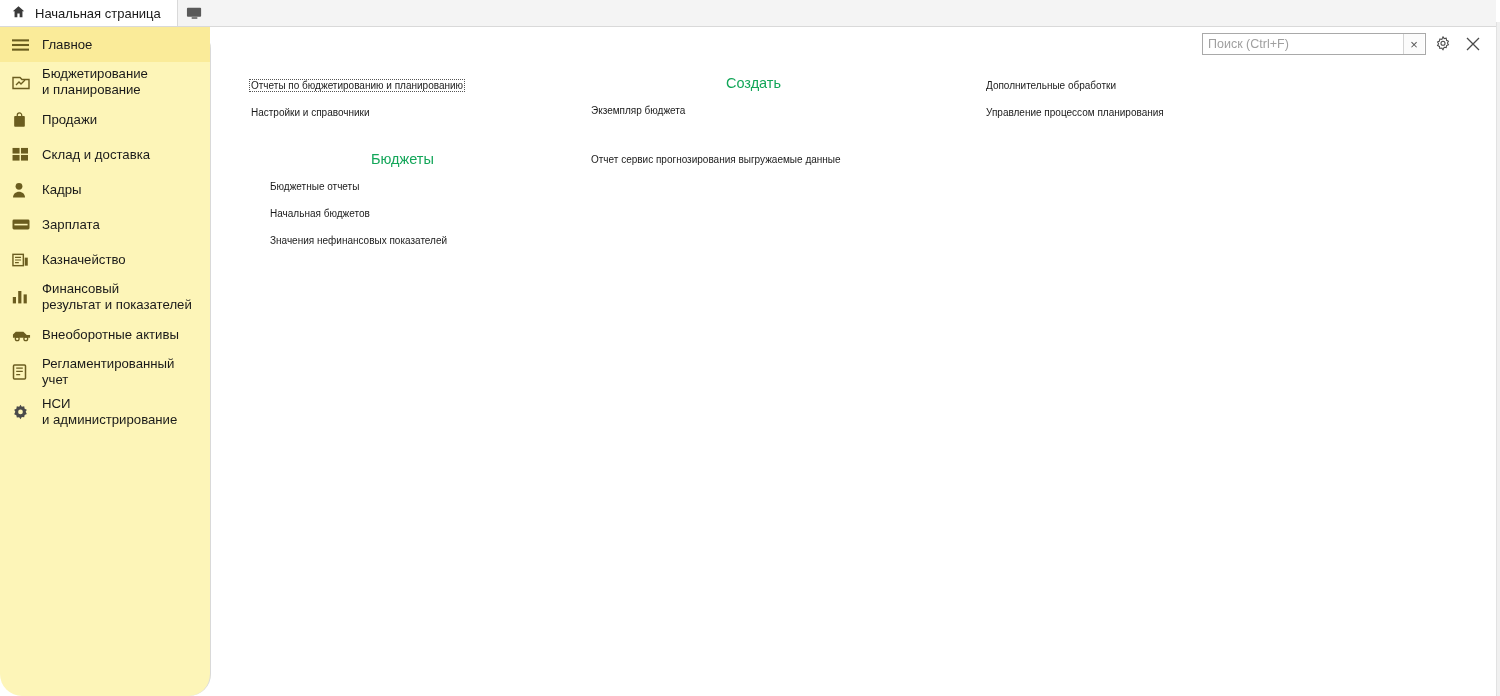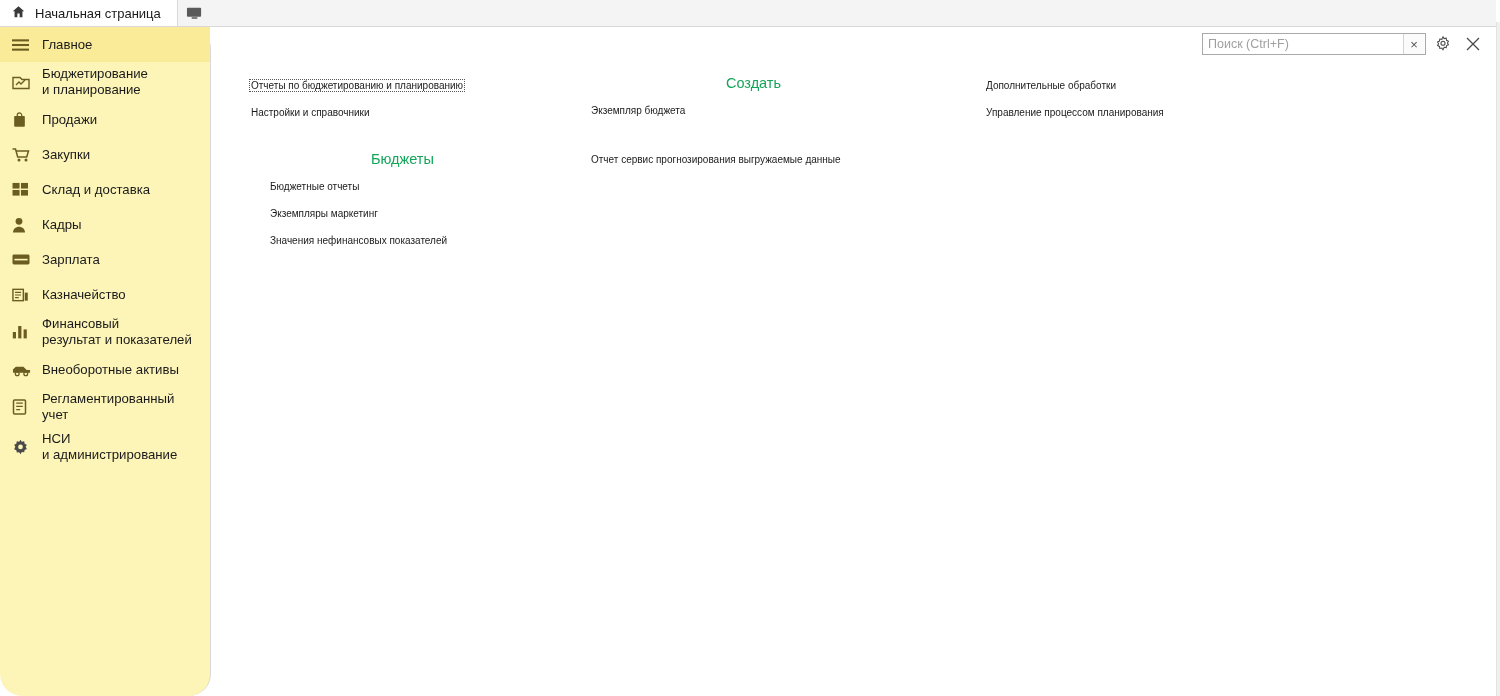--- a/index.html
+++ b/index.html
@@ -248,32 +248,20 @@
         <svg width="15" height="16" viewBox="0 0 16 18" aria-hidden="true">
           <rect x="2" y="4.5" width="12" height="12" rx="1" fill="#6b5d1f"></rect>
           <path d="M5.5 5.5V3.6a2.5 2.5 0 0 1 5 0v1.9" fill="none" stroke="#6b5d1f" stroke-width="1.4"></path>
         </svg>
       </span>
       <span class="txt">
         <span>Продажи</span>
       </span>
     </div>
 
-    <div class="nav-item">
-      <span class="ico">
-        <svg width="18" height="16" viewBox="0 0 18 16" aria-hidden="true">
-          <path d="M0.5 2h3l2.2 8h9l1.8-6H4.2" fill="none" stroke="#6b5d1f" stroke-width="1.5"></path>
-          <circle cx="7" cy="13" r="1.5" fill="#6b5d1f"></circle>
-          <circle cx="14" cy="13" r="1.5" fill="#6b5d1f"></circle>
-        </svg>
-      </span>
-      <span class="txt">
-        <span>Закупки</span>
-      </span>
-    </div>
 
     <div class="nav-item">
       <span class="ico">
         <svg width="17" height="15" viewBox="0 0 18 16" aria-hidden="true">
           <rect x="0.5" y="1" width="7.5" height="6" fill="#6b5d1f"></rect>
           <rect x="9.5" y="1" width="7.5" height="6" fill="#6b5d1f"></rect>
           <rect x="0.5" y="8.5" width="7.5" height="6" fill="#6b5d1f"></rect>
           <rect x="9.5" y="8.5" width="7.5" height="6" fill="#6b5d1f"></rect>
         </svg>
       </span>
@@ -405,21 +393,21 @@
           <div class="link-row">
             <span class="link">Настройки и справочники</span>
           </div>
         </div>
         <div class="group">
           <div class="group-title">Бюджеты</div>
           <div class="link-row indent">
             <span class="link">Бюджетные отчеты</span>
           </div>
           <div class="link-row indent">
-            <span class="link">Экземпляры маркетинг</span>
+            <span class="link">Начальная бюджетов</span>
           </div>
           <div class="link-row indent">
             <span class="link">Значения нефинансовых показателей</span>
           </div>
         </div>
       </div>
 
       <div class="col col2">
         <div class="group">
           <div class="group-title">Создать</div>

